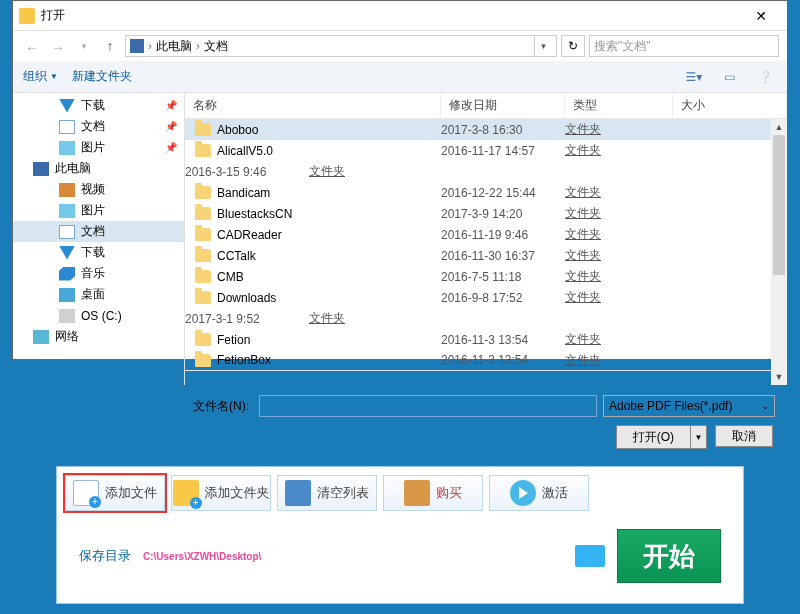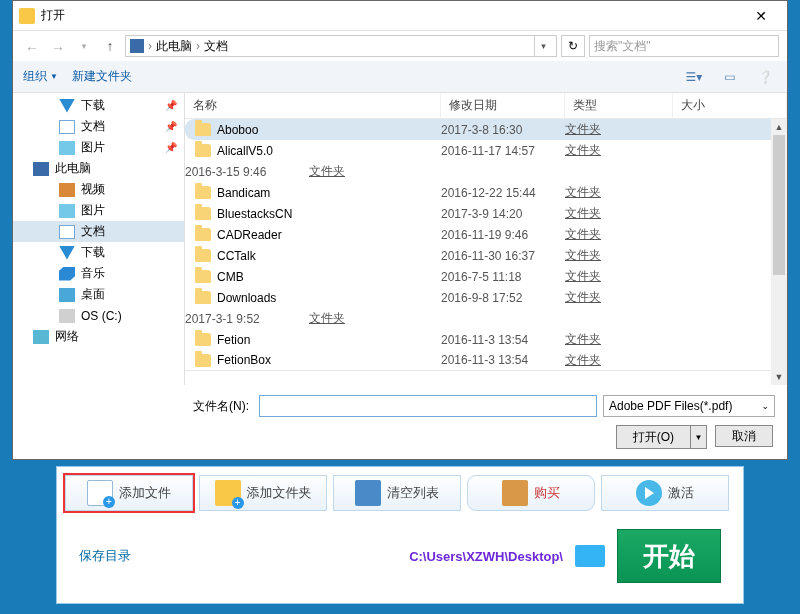--- a/index.html
+++ b/index.html
@@ -1,18 +1,18 @@
 <!DOCTYPE html>
 <html><head>
 <meta charset="utf-8">
 <style>
   * { box-sizing: border-box; font-family: "Microsoft YaHei", "Segoe UI", sans-serif; }
   body { margin: 0; width: 800px; height: 614px; background: #1a7bb9; overflow: hidden; position: relative; }
   
-  .dialog { position: absolute; left: 12px; top: 0; width: 776px; height: 460px; background: #fff; border: 1px solid #666; }
+  .dialog { position: absolute; left: 12px; top: 0; width: 776px; height: 360px; background: #fff; border: 1px solid #666; }
   
   .titlebar { height: 30px; display: flex; align-items: center; padding: 0 6px; border-bottom: 1px solid #e0e0e0; }
   .titlebar .icon { width: 16px; height: 16px; background: #f9c846; border-radius: 2px; margin-right: 6px; }
   .titlebar .title { flex: 1; font-size: 12px; }
   .titlebar .close { width: 40px; text-align: center; font-size: 14px; cursor: pointer; }
   
   .navbar { height: 30px; display: flex; align-items: center; padding: 4px 8px; gap: 4px; }
   .nav-arrow { width: 22px; height: 22px; display: flex; align-items: center; justify-content: center; color: #aaa; font-size: 14px; }
   .nav-up { width: 22px; height: 22px; display: flex; align-items: center; justify-content: center; color: #555; font-size: 14px; }
   .address { flex: 1; height: 22px; border: 1px solid #ccc; display: flex; align-items: center; padding: 0 4px; font-size: 12px; gap: 4px; }
@@ -45,21 +45,21 @@
   
   .listpane { flex: 1; display: flex; flex-direction: column; position: relative; }
   .listhdr { height: 26px; display: flex; border-bottom: 1px solid #e8e8e8; font-size: 12px; color: #444; align-items: center; }
   .listhdr > div { padding-left: 8px; border-right: 1px solid #f0f0f0; height: 100%; display:flex; align-items:center; }
   .col-name { width: 256px; }
   .col-date { width: 124px; text-align: right; }
   .col-type { width: 108px; }
   .col-size { flex: 1; }
   .rows { flex: 1; overflow: hidden; }
   .row { height: 21px; display: flex; align-items: center; font-size: 12px; }
-  .row.sel { background: #d8e6f2; border-radius: 9px; }
+  .row.sel { background: #d8e6f2; }
   .row.lastcut { border-bottom: 1px solid #e8e8e8; }
   .row .c-name { width: 256px; padding-left: 10px; display: flex; align-items: center; gap: 6px; }
   .row .c-date { width: 124px; color: #555; }
   .row .c-type { width: 108px; color: #555; text-decoration: underline; }
   .folder-icon { width: 16px; height: 13px; background: #f8d476; border-radius: 1px 3px 1px 1px; display: inline-block; position:relative; }
   .folder-icon::before{content:"";position:absolute;top:-3px;left:0;width:7px;height:3px;background:#f8d476;border-radius:1px 1px 0 0;}
   .vscroll { position: absolute; right: 0; top: 26px; bottom: 0; width: 16px; background: #f0f0f0; display: flex; flex-direction: column; }
   .vscroll .arr { height: 16px; background: #f0f0f0; text-align: center; font-size: 9px; color: #555; line-height:16px;}
   .vscroll .thumb { flex: 0 0 140px; background: #cccccc; margin: 0 2px; }
   .vscroll .track { flex:1; }
@@ -70,36 +70,36 @@
   .fn-input { flex: 1; height: 22px; border: 1px solid #74a8d6; }
   .fn-filter { width: 172px; height: 22px; border: 1px solid #aaa; font-size: 12px; padding: 0 5px; display: flex; align-items: center; justify-content: space-between; }
   .btn-row { display: flex; justify-content: flex-end; gap: 8px; padding-right: 2px; }
   .dlg-btn-split { display:flex; border:1px solid #888;}
   .dlg-btn { height: 22px; padding: 0 16px; font-size: 12px; background: #e8e8e8; display:flex; align-items:center; cursor:pointer;}
   .dlg-btn.solo{border:1px solid #888;}
   .dlg-drop { width:16px; border-left:1px solid #888; background:#e8e8e8; display:flex;align-items:center;justify-content:center;font-size:8px;}
   
   .app-panel { position: absolute; left: 56px; top: 466px; right: 56px; bottom: 10px; background: #fff; border: 1px solid #9bc7e8; padding: 8px; }
   .app-btn-row { display: flex; gap: 6px; margin-bottom: 18px; }
-  .app-btn { width: 128px; height: 36px; border: 1px solid #c0d8ec; background: linear-gradient(#fdfeff,#eaf2fa); display: flex; align-items: center; justify-content: center; gap: 6px; font-size: 13px; color: #444; cursor: pointer; }
+  .app-btn { width: 100px; height: 36px; border: 1px solid #c0d8ec; background: linear-gradient(#fdfeff,#eaf2fa); display: flex; align-items: center; justify-content: center; gap: 6px; font-size: 13px; color: #444; cursor: pointer; }
   .app-btn.hl { outline: 2px solid #e33; }
-  .app-btn.buy { color:#c83838;border-radius:9px; }
+  .app-btn.buy { color:#c83838; }
   .abi { width: 26px; height: 26px; display:inline-block; border-radius:2px;}
   .abi-file{ background:#fff; border:1px solid #98b8d8; position:relative;}
   .abi-file::after{content:"+";position:absolute;right:-3px;bottom:-3px;width:12px;height:12px;background:#2a98e8;color:#fff;border-radius:50%;font-size:10px;line-height:12px;text-align:center;}
   .abi-folder{ background:#f8c846; position:relative;}
   .abi-folder::after{content:"+";position:absolute;right:-3px;bottom:-3px;width:12px;height:12px;background:#2a98e8;color:#fff;border-radius:50%;font-size:10px;line-height:12px;text-align:center;}
   .abi-trash{ background:#4a8ac8;}
   .abi-bag{ background:#d89848;}
   .abi-play{ background:#48b8e8; border-radius:50%; position:relative;}
   .abi-play::after{content:"";position:absolute;left:9px;top:7px;border-left:9px solid #fff;border-top:6px solid transparent;border-bottom:6px solid transparent;}
   
   .path-row { display: flex; align-items: center; gap: 12px; padding: 0 14px; }
   .path-label { font-size: 13px; color: #0369a1; }
-  .path-val { flex: 1; font-size: 13px; color: #6d28d9; font-weight: bold; text-align: right; }
+  .path-val { flex: 1; font-size: 10px; color: #ec4899; font-weight: bold; }
   .path-folder { width: 30px; height: 22px; background: #34b4f4; border-radius: 2px; }
   .start-btn { width: 104px; height: 54px; background: linear-gradient(#1aa864,#0a9454); color: #fff; font-size: 26px; display: flex; align-items: center; justify-content: center; border: 1px solid #0a7a44; cursor: pointer; font-weight:bold;}
 </style>
 </head>
 <body>
 
 <div class="dialog">
   <div class="titlebar">
     <span class="icon"></span>
     <span class="title">打开</span>

